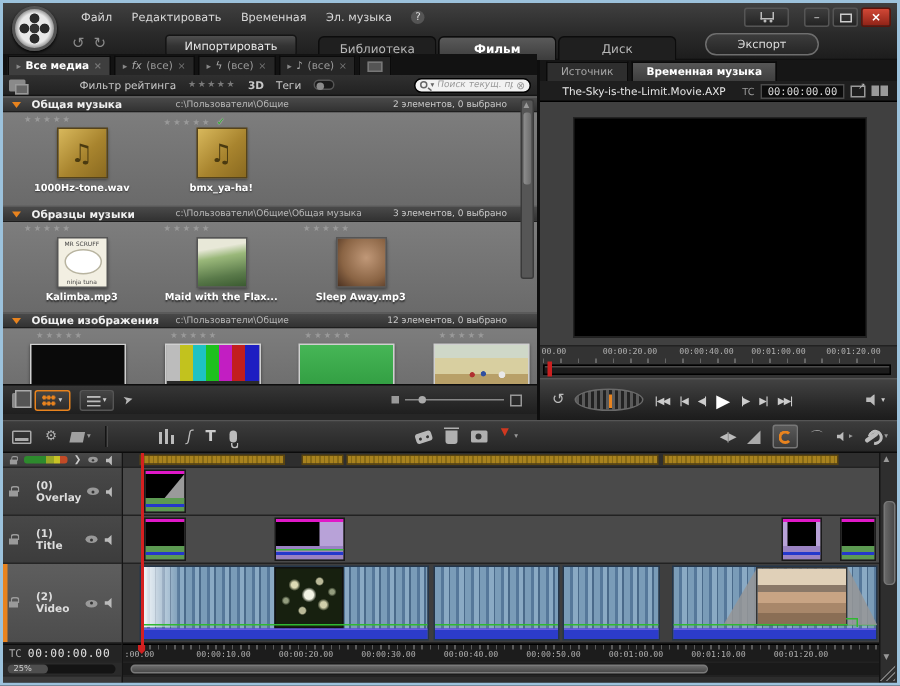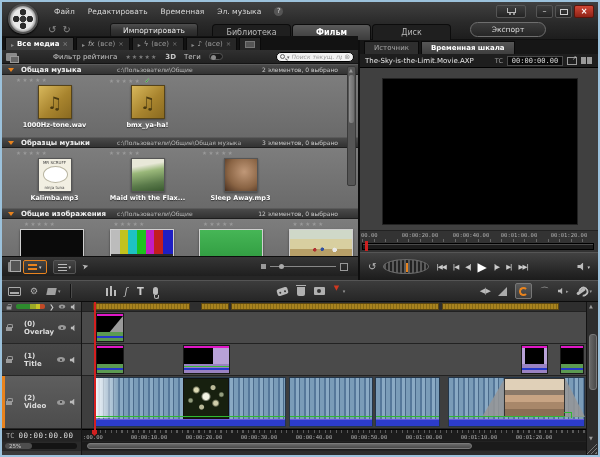--- a/index.html
+++ b/index.html
@@ -152,21 +152,21 @@
 
   
   .preview-panel { position:absolute; left:356px; top:38px; width:240px; height:240px;
     background:#3a3a3a; border-left:2px solid #0e0e0e; }
   .pv-tabs { height:14px; background:#161616; display:flex; align-items:flex-end; padding-left:4px; }
   .ptab { height:13px; padding:0 9px; font-size:7px; color:#a8a8a8; background:#2e2e2e;
     border:1px solid #0a0a0a; border-bottom:none; line-height:13px; margin-right:2px; }
   .ptab.active { background:linear-gradient(#565656,#3e3e3e); color:#fff; font-weight:bold; }
   .pv-info { height:14px; background:#1e1e1e; display:flex; align-items:center; padding:0 5px; gap:4px;
     border-bottom:1px solid #000; }
-  .pv-file { font-size:7px; color:#e8e8e8; flex:1; }
+  .pv-file { font-size:7px; color:#e8e8e8; flex:1;margin-left:10px; }
   .tc-label { font-size:6.5px; color:#999; }
   .tc-box { width:56px; height:10px; background:#0c0c0c; border:1px solid #4a4a4a;
     font-family:"DejaVu Sans Mono", monospace; font-size:7px; color:#d8d8d8; text-align:center;
     line-height:9px; }
   .exp-ico { width:10px; height:8px; border:1px solid #999; position:relative; }
   .exp-ico::after { content:"↗"; position:absolute; right:-1px; top:-4px; font-size:6px; color:#bbb; }
   .dual-ico { width:12px; height:8px; position:relative; }
   .dual-ico::before { content:""; position:absolute; left:0; top:0; width:5px; height:7px; background:#999; }
   .dual-ico::after { content:""; position:absolute; left:6px; top:0; width:5px; height:7px; background:#999; }
   .viewport { height:162px; background:#404040; position:relative; }
@@ -517,21 +517,21 @@
           <div class="zs-dot"></div>
         </div>
         <div class="zs-big"></div>
       </div>
     </div>
   </div>
 
   <div class="preview-panel">
     <div class="pv-tabs">
       <div class="ptab">Источник</div>
-      <div class="ptab active">Временная шкала</div>
+      <div class="ptab active">Временная музыка</div>
     </div>
     <div class="pv-info">
       <span class="pv-file">The-Sky-is-the-Limit.Movie.AXP</span>
       <span class="tc-label">TC</span>
       <div class="tc-box">00:00:00.00</div>
       <div class="exp-ico"></div>
       <div class="dual-ico"></div>
     </div>
     <div class="viewport">
       <div class="video-screen"></div>

